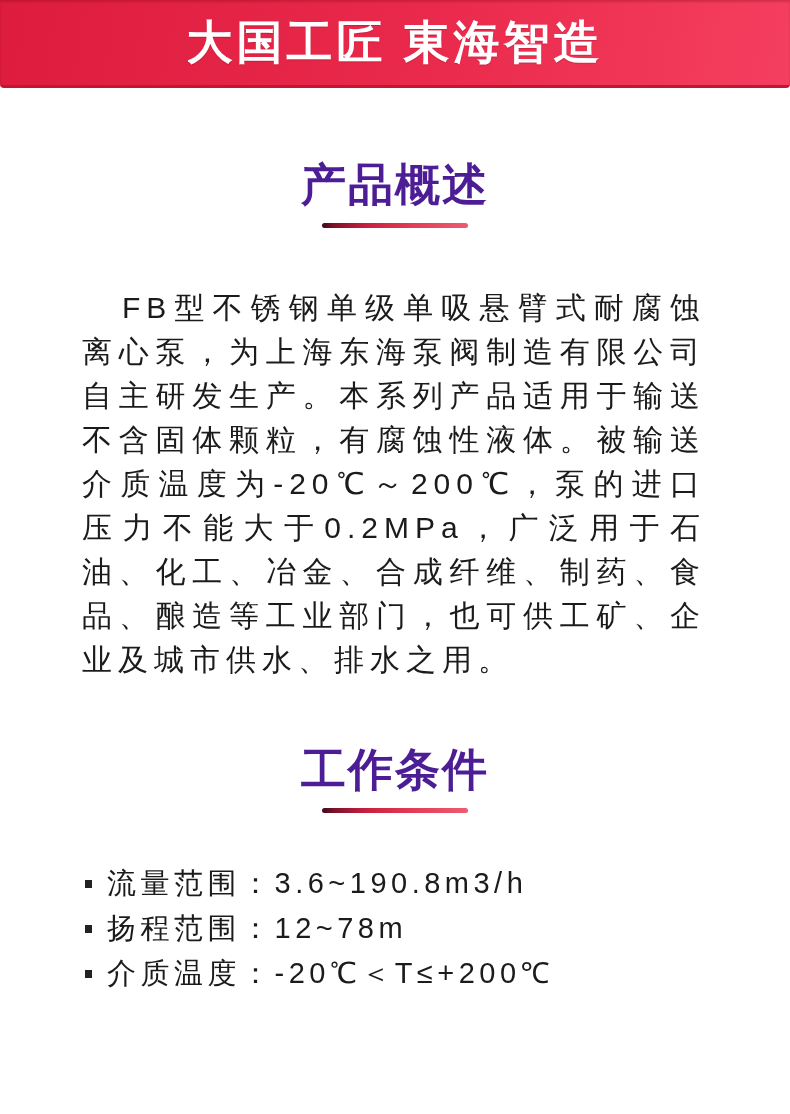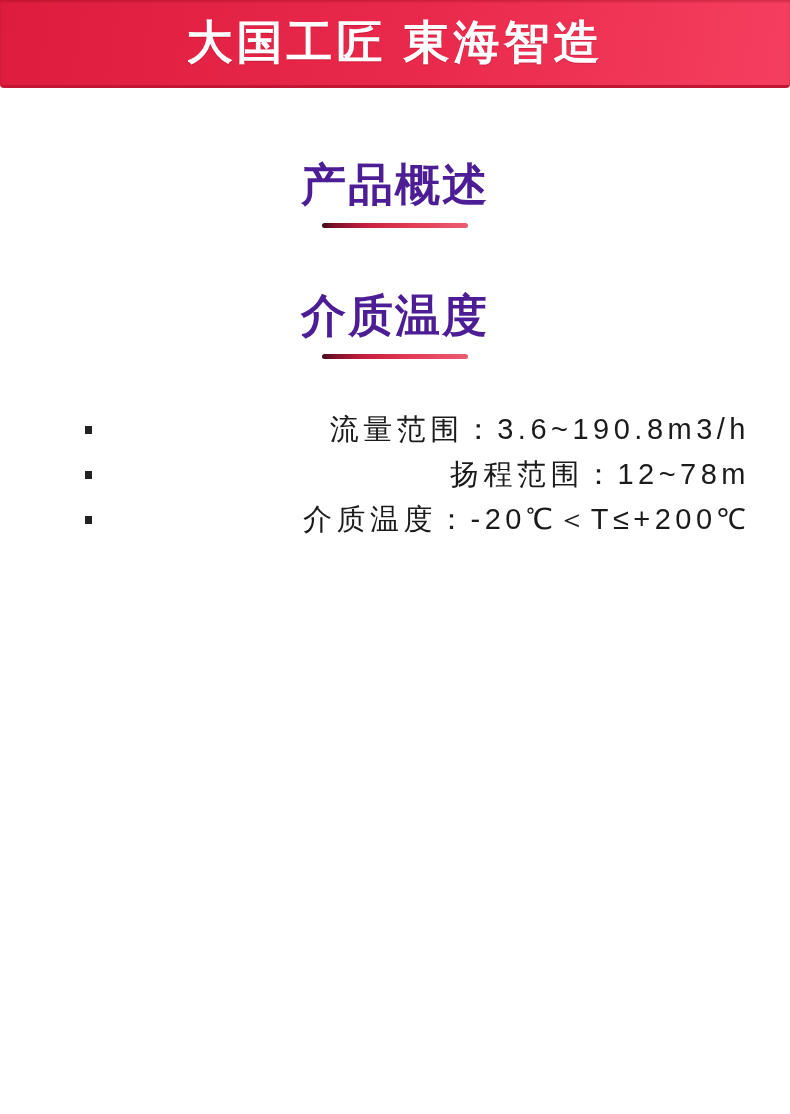--- a/index.html
+++ b/index.html
@@ -71,21 +71,20 @@
     text-align: justify;
     text-justify: inter-character;
     text-indent: 40px;
   }
 
   
   .spec-list {
     list-style: none;
     margin: 48px 40px 0 84px;
     padding: 0;
-    text-align: right;
   }
   .spec-list li {
     position: relative;
     padding-left: 23px;
     font-size: 29px;
     line-height: 45px;
     letter-spacing: 4.5px;
     color: #1b1b1b;
     white-space: nowrap;
   }
@@ -103,24 +102,25 @@
 
 <header class="banner">
   <div class="banner-title">大国工匠  東海智造</div>
 </header>
 
 <main>
 
   <section class="section-overview">
     <h2 class="section-heading">产品概述</h2>
     <div class="heading-underline"></div>
+    <p class="body-paragraph">FB型不锈钢单级单吸悬臂式耐腐蚀离心泵，为上海东海泵阀制造有限公司自主研发生产。本系列产品适用于输送不含固体颗粒，有腐蚀性液体。被输送介质温度为-20℃～200℃，泵的进口压力不能大于0.2MPa，广泛用于石油、化工、冶金、合成纤维、制药、食品、酿造等工业部门，也可供工矿、企业及城市供水、排水之用。</p>
   </section>
 
   <section class="section-conditions">
-    <h2 class="section-heading">介质温度</h2>
+    <h2 class="section-heading">工作条件</h2>
     <div class="heading-underline"></div>
 
     <ul class="spec-list">
       <li>
         <span class="bullet"></span>
         <span>流量范围：3.6~190.8m3/h</span>
       </li>
       <li>
         <span class="bullet"></span>
         <span>扬程范围：12~78m</span>

